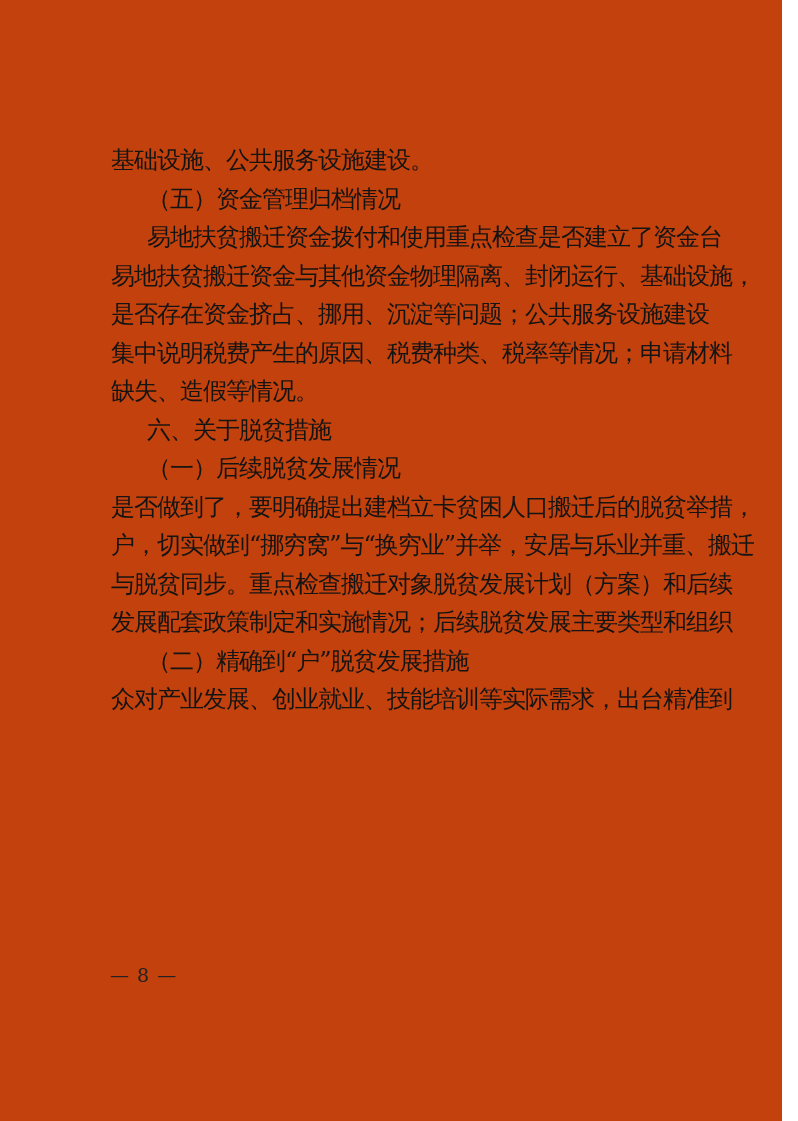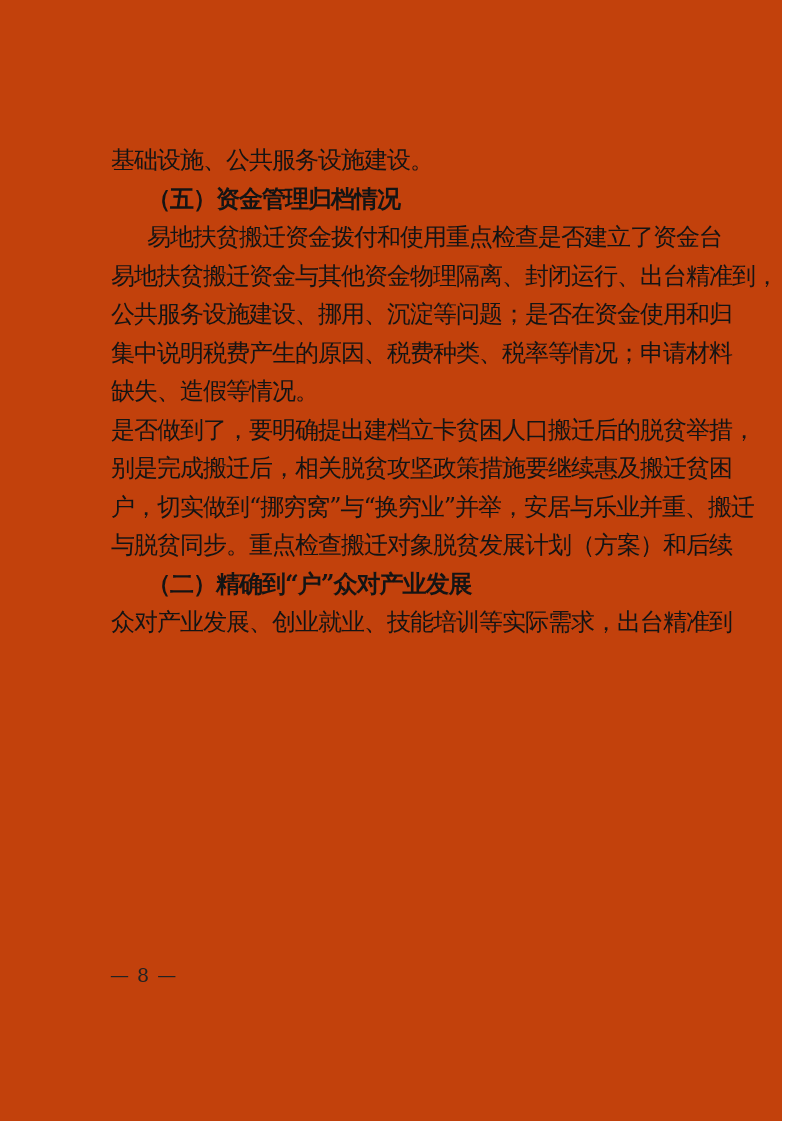--- a/index.html
+++ b/index.html
@@ -24,21 +24,21 @@
   }
   .line {
     height: 38.5px;
     line-height: 38.5px;
     font-size: 24px;
     letter-spacing: -1px;
     white-space: nowrap;
     overflow: visible;
   }
   .heading {
-    font-weight: bold;
+    font-weight: normal;
     padding-left: 36px;
   }
   .indent {
     text-indent: 36px;
     text-align: right;
   }
   .page-number {
     position: absolute;
     left: 110px;
     top: 962px;
@@ -50,25 +50,27 @@
   }
 </style>
 </head>
 <body>
 
 <div class="page">
   <div class="text-block">
     <div class="line">基础设施、公共服务设施建设。</div>
     <div class="line heading">（五）资金管理归档情况</div>
     <div class="line indent">易地扶贫搬迁资金拨付和使用重点检查是否建立了资金台</div>
-    <div class="line">易地扶贫搬迁资金与其他资金物理隔离、封闭运行、出台精准到，</div>
-    <div class="line">公共服务设施建设、挪用、沉淀等问题；是否在资金使用和归</div>
+    <div class="line">易地扶贫搬迁资金与其他资金物理隔离、封闭运行、基础设施，</div>
+    <div class="line">是否存在资金挤占、挪用、沉淀等问题；公共服务设施建设</div>
     <div class="line">集中说明税费产生的原因、税费种类、税率等情况；申请材料</div>
     <div class="line">缺失、造假等情况。</div>
+    <div class="line heading">六、关于脱贫措施</div>
+    <div class="line heading">（一）后续脱贫发展情况</div>
     <div class="line">是否做到了，要明确提出建档立卡贫困人口搬迁后的脱贫举措，</div>
-    <div class="line">别是完成搬迁后，相关脱贫攻坚政策措施要继续惠及搬迁贫困</div>
     <div class="line">户，切实做到“挪穷窝”与“换穷业”并举，安居与乐业并重、搬迁</div>
     <div class="line">与脱贫同步。重点检查搬迁对象脱贫发展计划（方案）和后续</div>
-    <div class="line heading">（二）精确到“户”众对产业发展</div>
+    <div class="line">发展配套政策制定和实施情况；后续脱贫发展主要类型和组织</div>
+    <div class="line heading">（二）精确到“户”脱贫发展措施</div>
     <div class="line">众对产业发展、创业就业、技能培训等实际需求，出台精准到</div>
   </div>
   <div class="page-number">— 8 —</div>
 </div>
 
 </body></html>

